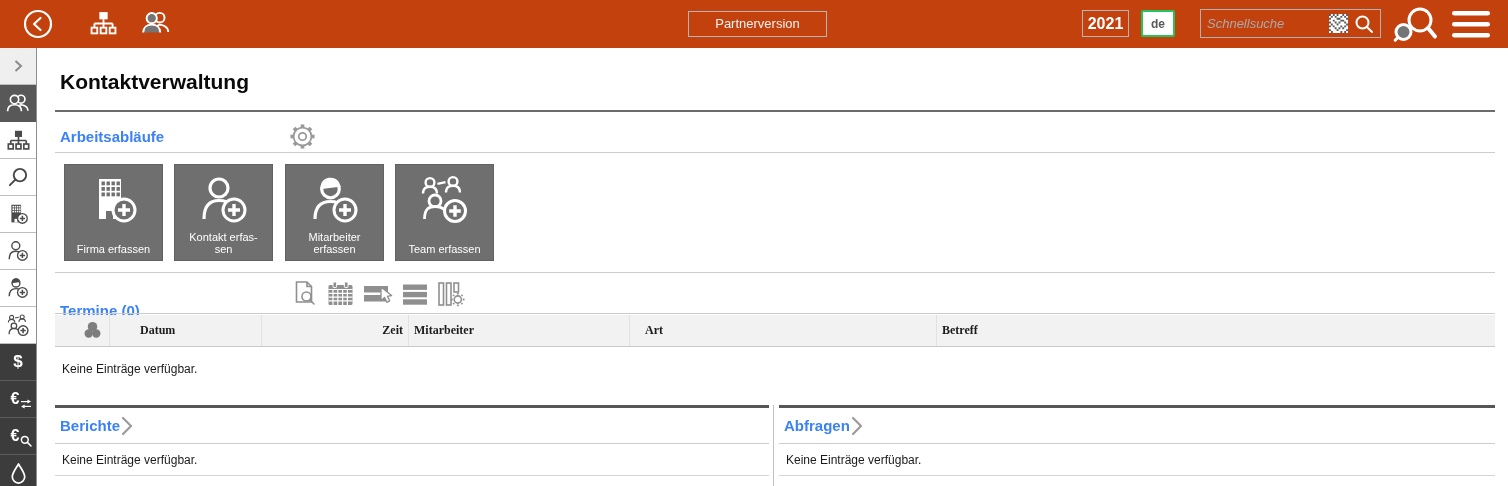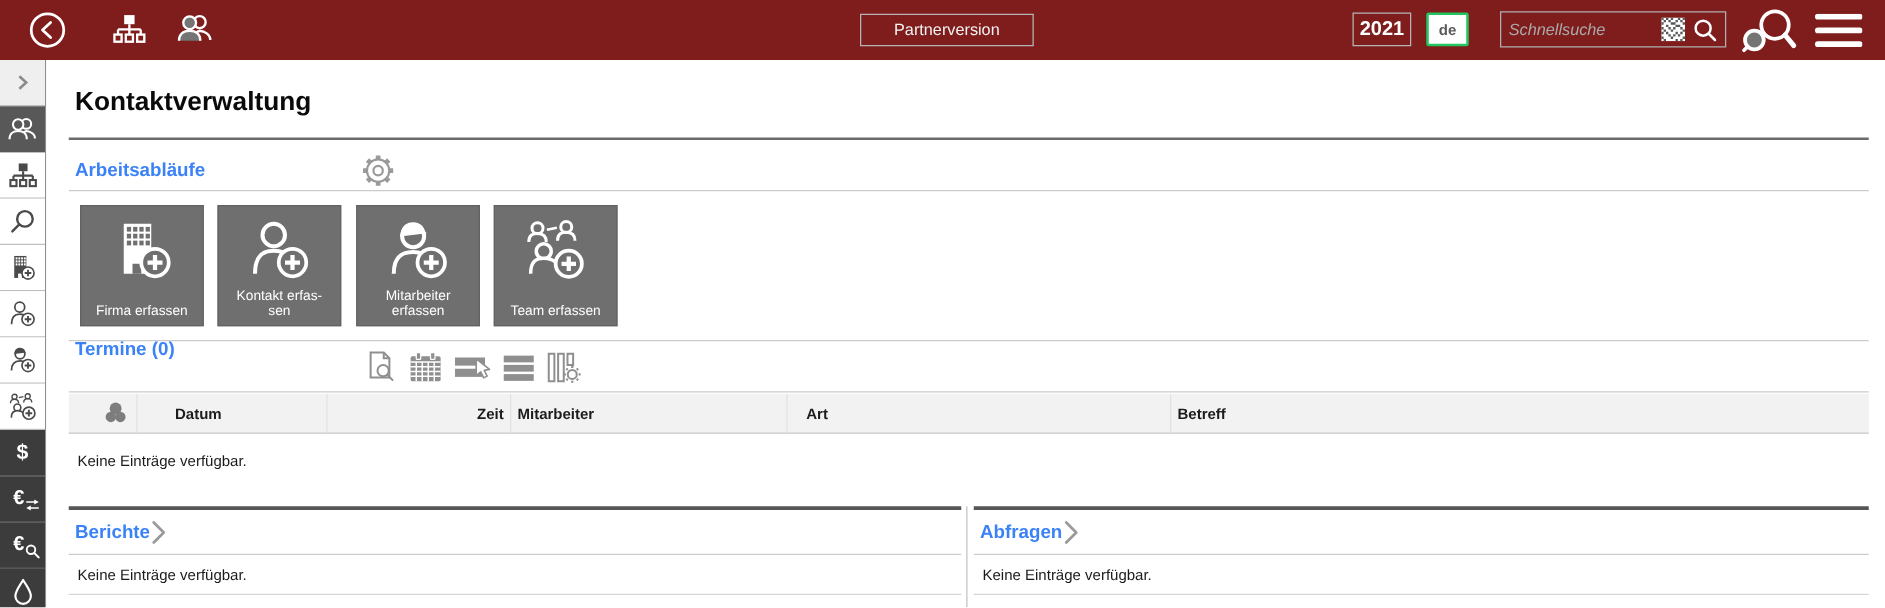--- a/index.html
+++ b/index.html
@@ -1,20 +1,20 @@
 <!DOCTYPE html>
 <html><head>
 <meta charset="utf-8">
 <style>
   * { margin:0; padding:0; box-sizing:border-box; }
   html,body { width:1508px; height:486px; background:#fff; font-family:"Liberation Sans", sans-serif; }
   .app { position:relative; width:1508px; height:486px; overflow:hidden; background:#fff; }
 
   
-  .topbar { position:absolute; left:0; top:0; width:1508px; height:48px; background:#7f1d1d; }
+  .topbar { position:absolute; left:0; top:0; width:1508px; height:48px; background:#c2410c; }
   .topbar .abs { position:absolute; }
   .ico { display:inline-flex; align-items:center; justify-content:center; }
   .ico svg { display:block; }
   .partner-btn { position:absolute; left:688px; top:11px; width:139px; height:26px;
     background:transparent; border:1px solid #b5b5b5; color:#f2f2f2; font-size:13px;
     font-family:"Liberation Sans", sans-serif; text-align:center; line-height:24px; cursor:pointer; }
   .year-box { position:absolute; left:1082px; top:10px; width:47px; height:27px; border:1px solid #b5b5b5;
     color:#fff; font-weight:bold; font-size:16px; display:flex; align-items:center; justify-content:center; }
   .lang-box { position:absolute; left:1141px; top:10px; width:34px; height:27px; background:#fff;
     border:2px solid #22c55e; border-radius:2px; color:#5a5a5a; font-weight:bold; font-size:12px;
@@ -47,21 +47,21 @@
     color:#fff; --hole:#6f6f6f; cursor:pointer; }
   .tile .ticon { position:absolute; top:10px; left:50%; transform:translateX(-50%); }
   .tile .tlabel { position:absolute; bottom:4px; left:2px; right:2px; text-align:center;
     font-size:11px; line-height:1.15; color:#fff; white-space:pre-line; }
 
   .tt-icons { position:absolute; top:232px; left:255px; display:flex; gap:9px; align-items:center; }
   .tt-icons .ico { cursor:pointer; }
 
   .thead { position:absolute; left:18px; top:267px; width:1440px; height:32px; background:#f2f2f2;
     border-bottom:1px solid #c9c9c9; display:flex; align-items:center; font-size:12px; font-weight:bold; color:#1c1c1c; }
-  .th { height:100%; display:flex; align-items:center; padding:0 5px; border-right:1px solid #e2e2e2; }
+  .th { height:100%; display:flex; align-items:center; padding:0 5px; border-right:1px solid #e2e2e2;font-family:Liberation Serif, serif; }
   .th.c0 { width:55px; justify-content:flex-end; padding-right:6px; }
   .th.c1 { width:152px; padding-left:30px; }
   .th.c2 { width:147px; justify-content:flex-end; }
   .th.c3 { width:221px; }
   .th.c4 { width:297px;margin-left:10px; }
   .th.c5 { flex:1; border-right:none; }
   .empty-text { position:absolute; font-size:12px; color:#1a1a1a; }
 
   .panel { position:absolute; top:357px; }
   .panel .bar { height:3px; background:#565656; }
@@ -358,21 +358,21 @@
           <path d="M6.5,44 C6.5,33.5 11.5,31.5 17,31.5 c4,0 7.4,1.1 9.6,3.4" stroke-width="2.8" fill="var(--hole)"></path>
           <circle cx="37" cy="36" r="10.5" fill="var(--hole)" stroke-width="3"></circle>
           <path d="M31.2,36 h11.6 M37,30.2 v11.6" stroke-width="3.4"></path>
         </svg>
       </span>
       <span class="tlabel">Team erfassen</span>
     </div>
 
     <div class="rule-light" style="top:224px;"></div>
 
-    <h2 class="section-title" style="left:23px; top:223px;">Termine (0)</h2>
+    <h2 class="section-title" style="left:23px; top:254px;">Termine (0)</h2>
     <div class="tt-icons">
       <span class="ico">
         <svg width="26" height="28" viewBox="0 0 26 28" fill="none" stroke="#8f8f8f" stroke-width="1.6">
           <path d="M4.5,2 H15 l4.5,4.5 V22 H4.5 Z"></path>
             <path d="M15,2 v4.5 h4.5"></path>
           <circle cx="14.5" cy="16.5" r="4.5" fill="#fff"></circle>
             <path d="M17.8,19.8 L22,24" stroke-linecap="round"></path>
         </svg>
       </span>
       <span class="ico">

